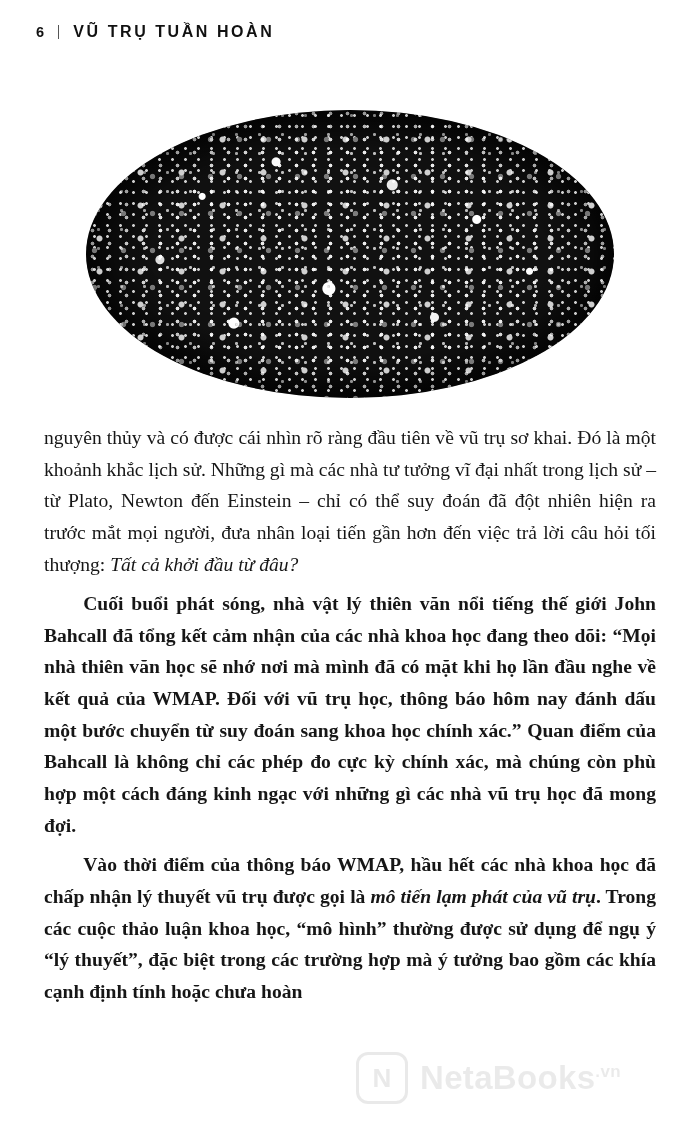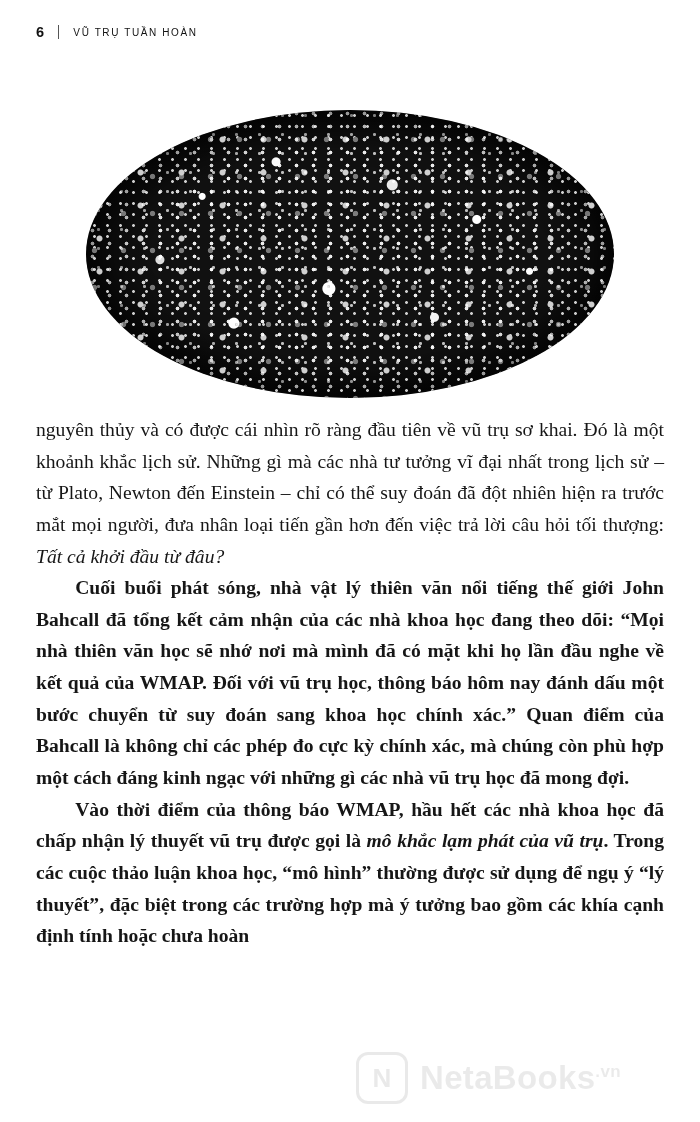--- a/index.html
+++ b/index.html
@@ -40,22 +40,22 @@
     letter-spacing: 0.02em;
     color: #111;
   }
   .head-rule {
     display: inline-block;
     width: 1px;
     height: 14px;
     background: #555;
   }
   .book-title {
-    font-size: 10px;
-    font-weight: 400;
+    font-size: 16px;
+    font-weight: 700;
     letter-spacing: 0.16em;
     color: #111;
     text-transform: uppercase;
   }
 
   
   .figure {
     position: absolute;
     top: 104px;
     left: 36px;
@@ -123,21 +123,21 @@
     top: 414px;
     left: 36px;
     width: 628px;
     font-size: 19.6px;
     line-height: 1.615;
     text-align: justify;
     text-justify: inter-word;
     color: #161616;
   }
   .body-text p {
-    margin: 0;
+    margin: 8px;
   }
   .body-text p.indent {
     text-indent: 2.0em;
     font-weight: bold;
   }
   .body-text em {
     font-style: italic;
   }
 
   
@@ -190,21 +190,21 @@
 
   <div class="figure">
     <div class="cmb-ellipse">
       <div class="cmb-vignette"></div>
     </div>
   </div>
 
   <div class="body-text">
     <p>nguyên thủy và có được cái nhìn rõ ràng đầu tiên về vũ trụ sơ khai. Đó là một khoảnh khắc lịch sử. Những gì mà các nhà tư tưởng vĩ đại nhất trong lịch sử – từ Plato, Newton đến Einstein – chỉ có thể suy đoán đã đột nhiên hiện ra trước mắt mọi người, đưa nhân loại tiến gần hơn đến việc trả lời câu hỏi tối thượng: <em>Tất cả khởi đầu từ đâu?</em></p>
     <p class="indent">Cuối buổi phát sóng, nhà vật lý thiên văn nổi tiếng thế giới John Bahcall đã tổng kết cảm nhận của các nhà khoa học đang theo dõi: “Mọi nhà thiên văn học sẽ nhớ nơi mà mình đã có mặt khi họ lần đầu nghe về kết quả của WMAP. Đối với vũ trụ học, thông báo hôm nay đánh dấu một bước chuyển từ suy đoán sang khoa học chính xác.” Quan điểm của Bahcall là không chỉ các phép đo cực kỳ chính xác, mà chúng còn phù hợp một cách đáng kinh ngạc với những gì các nhà vũ trụ học đã mong đợi.</p>
-    <p class="indent">Vào thời điểm của thông báo WMAP, hầu hết các nhà khoa học đã chấp nhận lý thuyết vũ trụ được gọi là <em>mô khắc lạm phát của vũ trụ</em>. Trong các cuộc thảo luận khoa học, “mô hình” thường được sử dụng để ngụ ý “lý thuyết”, đặc biệt trong các trường hợp mà ý tưởng bao gồm các khía cạnh định tính hoặc chưa hoàn</p>
+    <p class="indent">Vào thời điểm của thông báo WMAP, hầu hết các nhà khoa học đã chấp nhận lý thuyết vũ trụ được gọi là <em>mô tiến lạm phát của vũ trụ</em>. Trong các cuộc thảo luận khoa học, “mô hình” thường được sử dụng để ngụ ý “lý thuyết”, đặc biệt trong các trường hợp mà ý tưởng bao gồm các khía cạnh định tính hoặc chưa hoàn</p>
   </div>
 
   <div class="watermark">
     <div class="wm-logo">N</div>
     <div class="wm-text">
       <span>NetaBooks</span><span class="suffix">.vn</span>
     </div>
   </div>
 
 </div>

